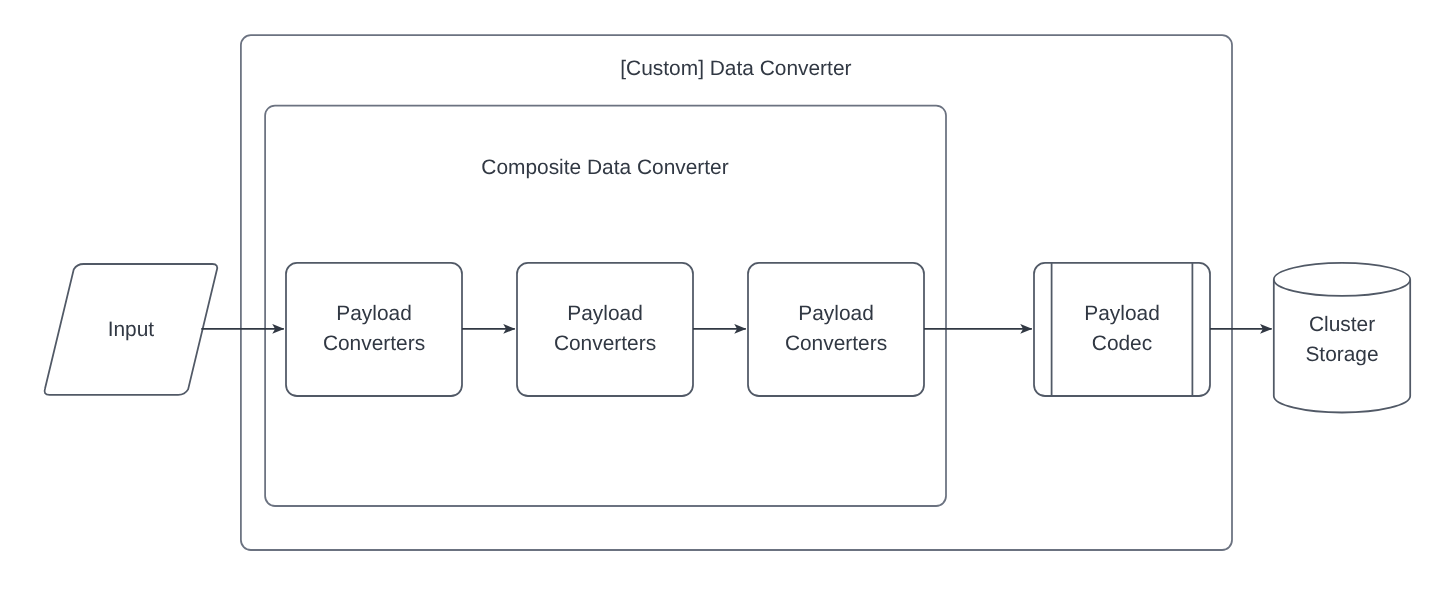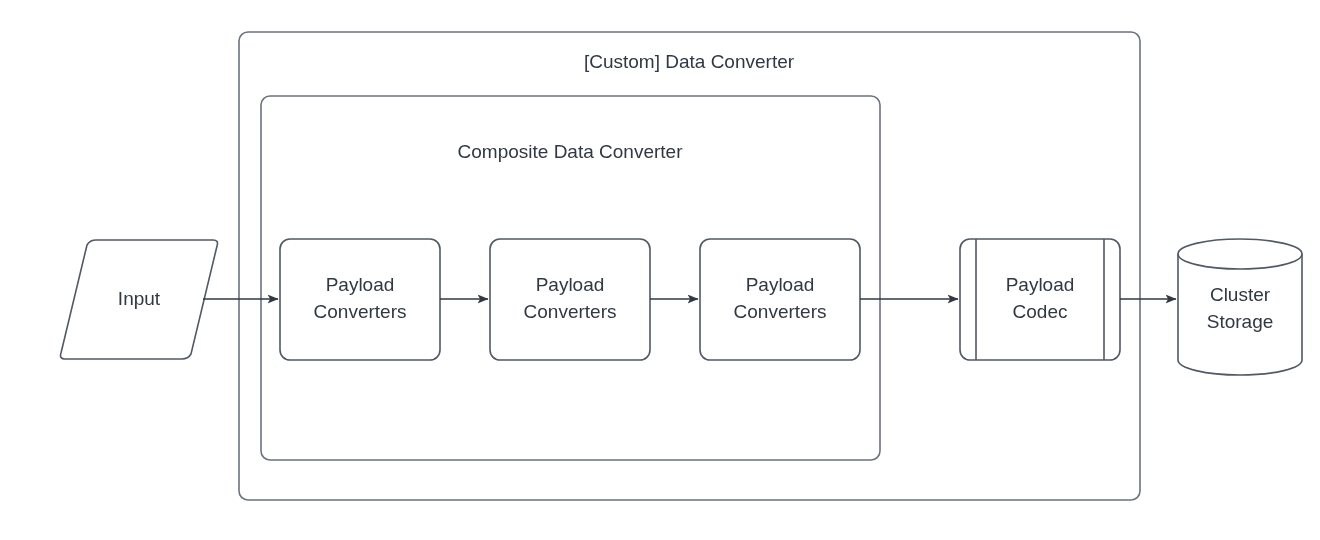--- a/index.html
+++ b/index.html
@@ -10,21 +10,20 @@
   }
   body {
     font-family: "Liberation Sans", "DejaVu Sans", sans-serif;
   }
   #diagram-canvas {
     position: relative;
     width: 1284px;
     height: 540px;
     background: #ffffff;
     overflow: hidden;
-    margin-left: 20px;
   }
   #diagram-svg {
     position: absolute;
     top: 0;
     left: 0;
     width: 1320px;
     height: 540px;
   }
   .shape-fill {
     fill: #ffffff;

